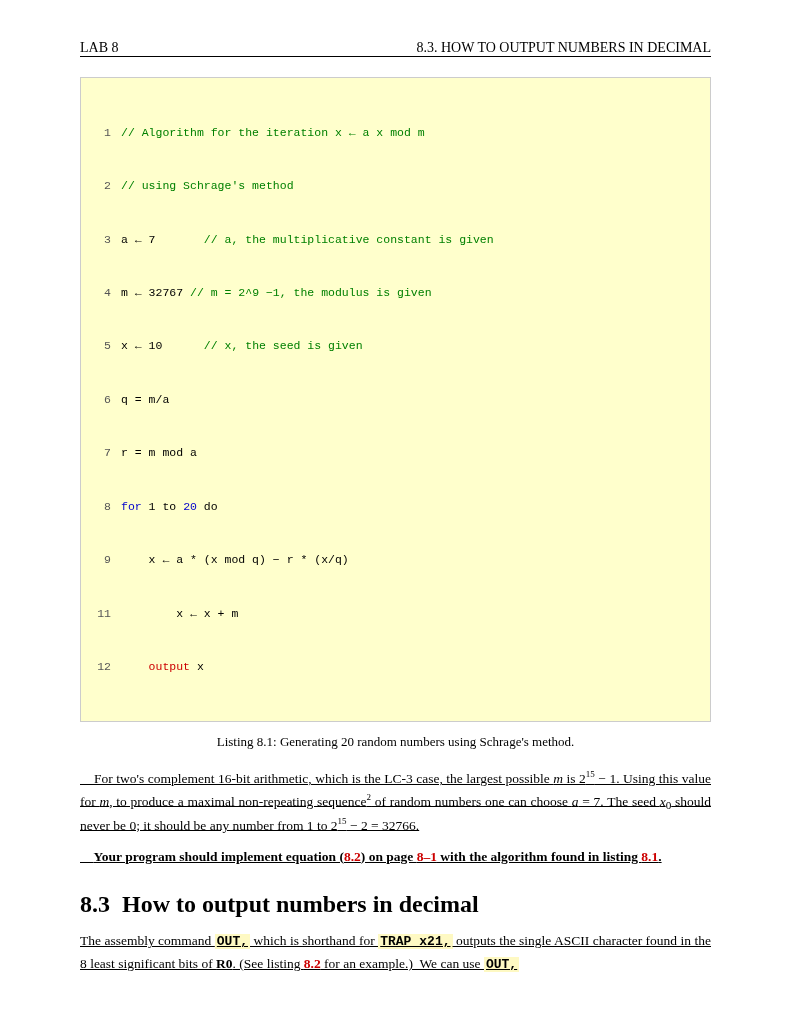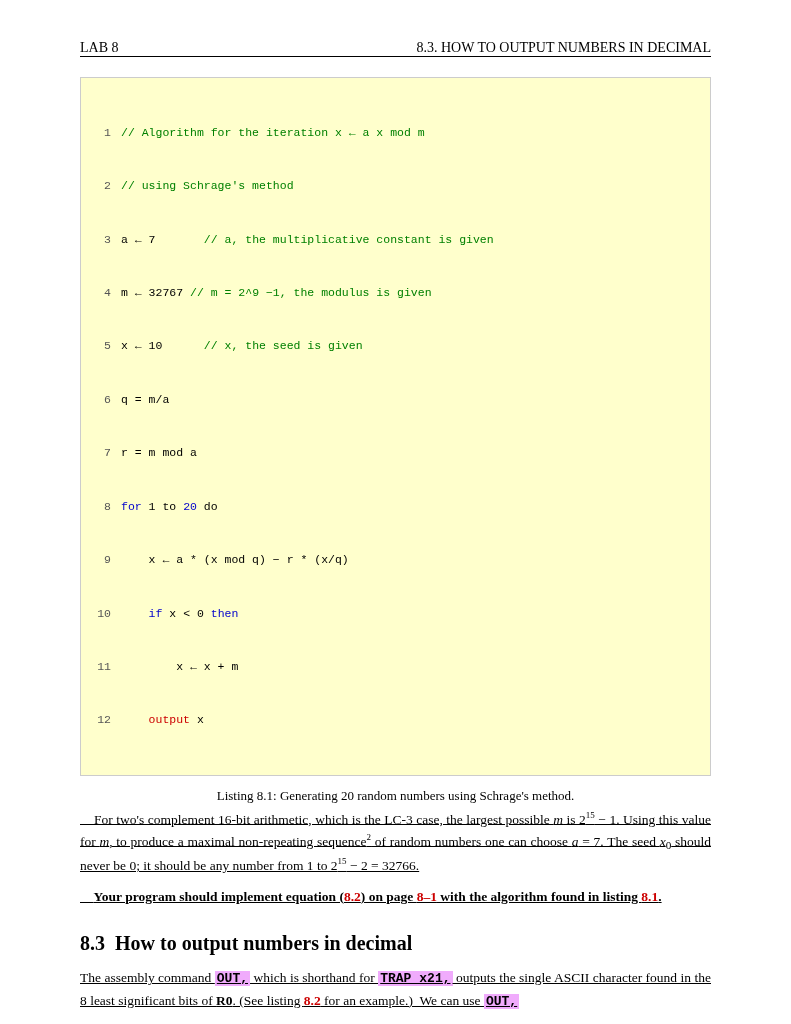--- a/index.html
+++ b/index.html
@@ -46,43 +46,43 @@
       flex: 1;
     }
     .c-comment { color: #008000; }
     .c-red { color: #cc0000; }
     .c-blue { color: #0000cc; }
     .c-black { color: #000; }
     .caption {
       text-align: center;
       font-size: 13px;
       margin-top: 6px;
-      margin-bottom: 4px;
+      margin-bottom: 17px;
     }
     .body-text {
       font-size: 13.5px;
       line-height: 1.6;
       margin-bottom: 10px;
       text-align: justify;
       text-decoration: underline;
     }
     .section-title {
-      font-size: 20px;
+      font-size: 24px;
       font-weight: bold;
       margin-top: 24px;
       margin-bottom: 12px;
     }
     sup {
       font-size: 9px;
     }
     .inline-code {
       font-family: 'Courier New', Courier, monospace;
       font-weight: bold;
       font-size: 13px;
-      background: #f0abfc;
+      background: #fef9c3;
       padding: 0 2px;
     }
     .inline-ref {
       color: #cc0000;
       font-weight: bold;
     }
   </style>
 </head>
 <body>
 
@@ -96,21 +96,20 @@
   <div class="code-block">
     <div class="line"><span class="line-num">1</span><span class="code-content c-comment">// Algorithm for the iteration x ← a x mod m</span></div>
     <div class="line"><span class="line-num">2</span><span class="code-content c-comment">// using Schrage's method</span></div>
     <div class="line"><span class="line-num">3</span><span class="code-content"><span class="c-black">a ← 7     </span>  <span class="c-comment">// a, the multiplicative constant is given</span></span></div>
     <div class="line"><span class="line-num">4</span><span class="code-content"><span class="c-black">m ← 32767 </span><span class="c-comment">// m = 2^9 −1, the modulus is given</span></span></div>
     <div class="line"><span class="line-num">5</span><span class="code-content"><span class="c-black">x ← 10    </span>  <span class="c-comment">// x, the seed is given</span></span></div>
     <div class="line"><span class="line-num">6</span><span class="code-content c-black">q = m/a</span></div>
     <div class="line"><span class="line-num">7</span><span class="code-content c-black">r = m mod a</span></div>
     <div class="line"><span class="line-num">8</span><span class="code-content"><span class="c-blue">for</span><span class="c-black"> 1 to </span><span class="c-blue">20</span><span class="c-black"> do</span></span></div>
     <div class="line"><span class="line-num">9</span><span class="code-content c-black">    x ← a * (x mod q) − r * (x/q)</span></div>
-    <div class="line"><span class="line-num">10</span><span class="code-content">    <span class="c-blue">if</span><span class="c-black"> x &lt; 0 </span><span class="c-blue">then</span></span></div>
     <div class="line"><span class="line-num">11</span><span class="code-content c-black">        x ← x + m</span></div>
     <div class="line"><span class="line-num">12</span><span class="code-content">    <span class="c-red">output</span><span class="c-black"> x</span></span></div>
   </div>
 
   <div class="caption">Listing 8.1: Generating 20 random numbers using Schrage's method.</div>
 
   <div class="body-text">
     &nbsp;&nbsp;&nbsp;&nbsp;For two's complement 16-bit arithmetic, which is the LC-3 case, the largest possible <i>m</i> is 2<sup>15</sup> − 1. Using this value for <i>m</i>, to produce a maximal non-repeating sequence<sup>2</sup> of random numbers one can choose <i>a</i> = 7. The seed <i>x</i><sub>0</sub> should never be 0; it should be any number from 1 to 2<sup>15</sup> − 2 = 32766.
   </div>
   <div class="body-text">

